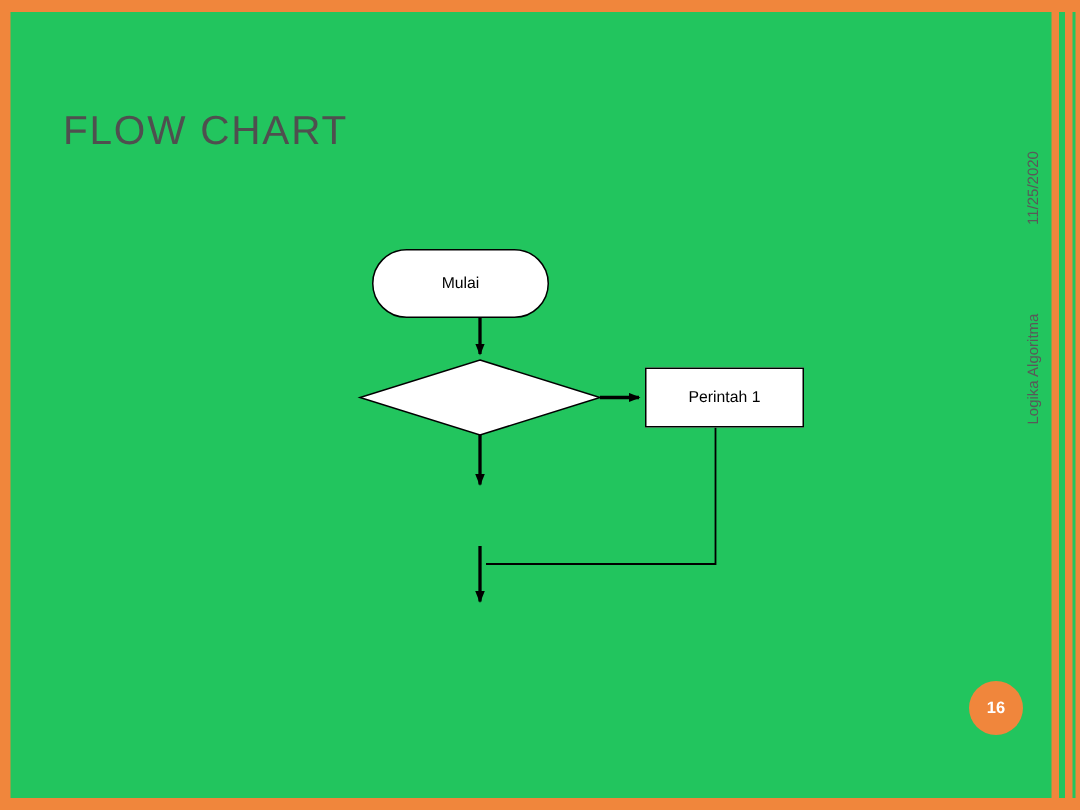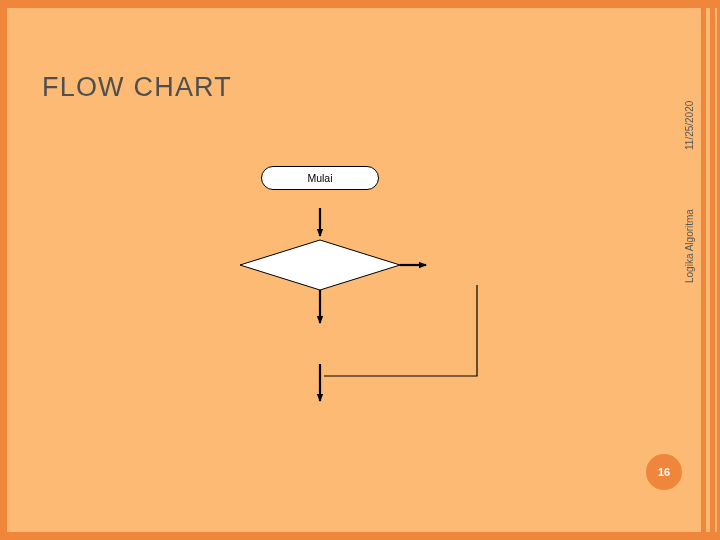--- a/index.html
+++ b/index.html
@@ -10,21 +10,21 @@
     width: 720px;
     height: 540px;
     background: #ffffff;
     font-family: "Liberation Sans", sans-serif;
     overflow: hidden;
   }
   #slide {
     position: relative;
     width: 720px;
     height: 540px;
-    background: #fdba74;
+    background: #22c55e;
   }
 
   
   .bar-top {
     position: absolute;
     left: 0; top: 0;
     width: 720px; height: 8px;
     background: #F0863C;
   }
   .bar-bottom {
@@ -124,22 +124,22 @@
     background: #ffffff;
     border: 1px solid #000000;
   }
   .node.terminator {
     border-radius: 26px;
   }
   .node.process {
     border-radius: 0;
   }
   .node-mulai {
-    left: 261px; top: 166px;
-    width: 118px; height: 24px;
+    left: 248px; top: 166px;
+    width: 118px; height: 46px;
   }
   .node-syarat-label {
     left: 283px; top: 248px;
     width: 76px; height: 34px;
     border: none;
     background: transparent;
   }
   .node-perintah1 {
     left: 430px; top: 245px;
     width: 106px; height: 40px;
@@ -197,17 +197,20 @@
       <line x1="320" y1="364" x2="320" y2="401" stroke="#000000" stroke-width="2.2" marker-end="url(#arrow)"></line>
 
       <polyline points="477,285 477,376 324,376" fill="none" stroke="#000000" stroke-width="1.2"></polyline>
     </svg>
 
     <div class="node terminator node-mulai">
       <span>Mulai</span>
     </div>
 
 
+    <div class="node process node-perintah1">
+      <span>Perintah 1</span>
+    </div>
 
 
 
   </div>
 </div>
 
 </body></html>

